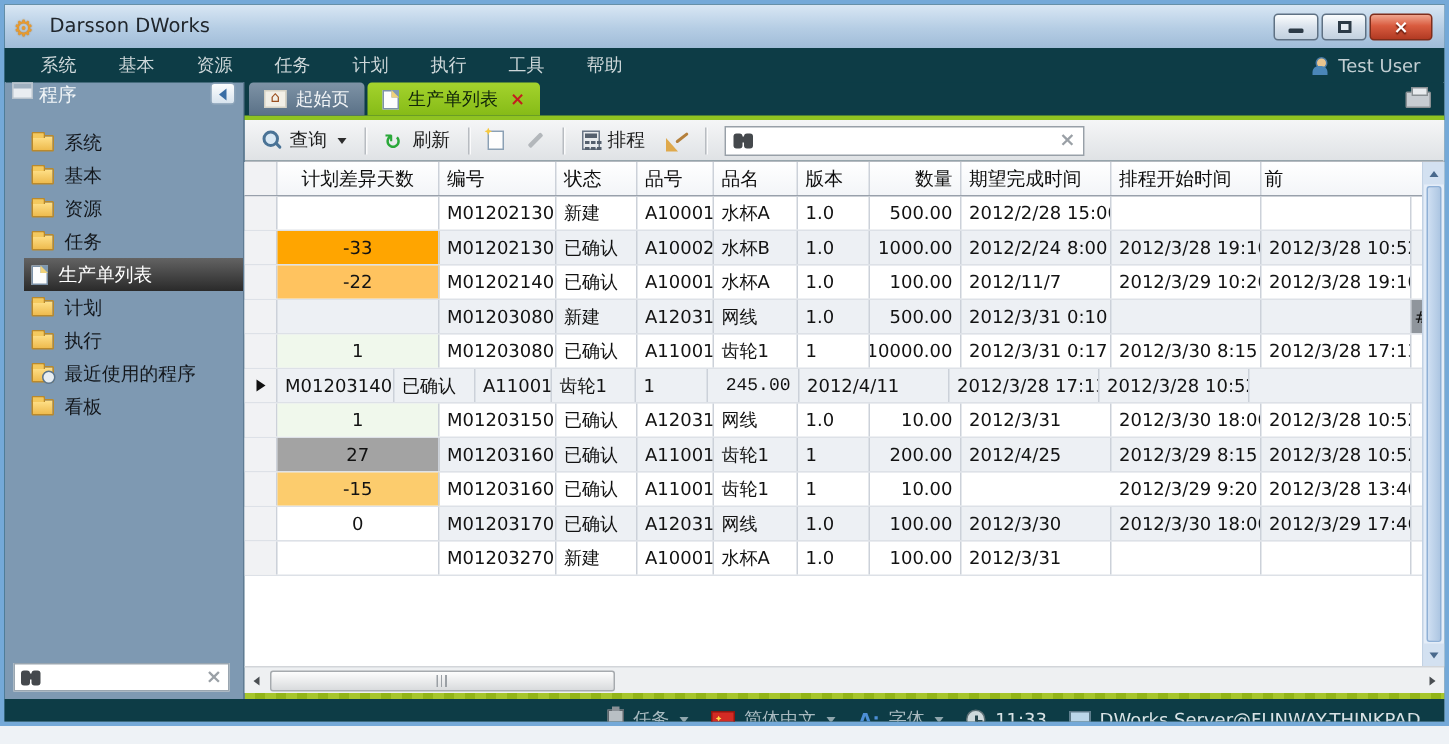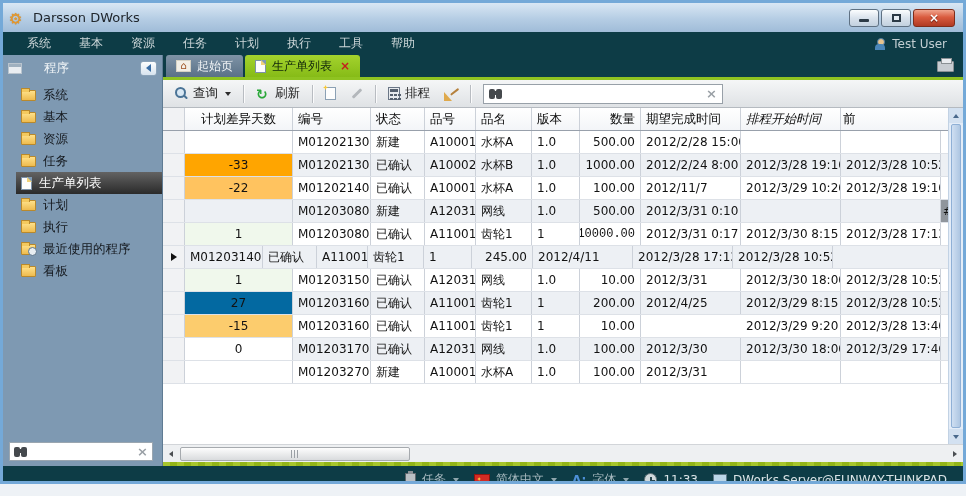--- a/index.html
+++ b/index.html
@@ -34,21 +34,21 @@
                      border-radius:50%;background:#e8c48e;border:1px solid #4a7ba6;}
   .ic-person::after{content:"";position:absolute;left:1px;top:6px;width:10px;height:6px;
                     border-radius:4px 4px 0 0;background:#4a86b8;}
   .user-name{color:#c2ced2;font-size:12px;}
 
   
   .main{display:flex;height:411px;}
 
   
   .sidebar{width:160px;background:#7e99b2;position:relative;flex:none;border-right:1px solid #5f7b93;}
-  .side-header{height:26px;display:flex;align-items:center;padding:0 5px;gap:22px;}
+  .side-header{height:26px;display:flex;padding:0 5px;gap:4px;}
   .ic-appwin{width:14px;height:11px;background:#e9edf1;border:1px solid #b9c4ce;position:relative;}
   .ic-appwin::before{content:"";position:absolute;left:0;top:0;right:0;height:3px;background:#9fb0bf;}
   .side-title{color:#f2f6f8;font-size:12.5px;flex:1;}
   .collapse-btn{width:17px;height:15px;background:linear-gradient(#fdfefe,#d7e3ee);
                 border:1px solid #8aa2b8;border-radius:3px;display:flex;align-items:center;justify-content:center;}
   .tri-left{width:0;height:0;border-top:4px solid transparent;border-bottom:4px solid transparent;
             border-right:5px solid #3a6ea5;}
   .side-items{margin-top:3px;}
   .side-item{height:22px;margin-left:13px;display:flex;align-items:center;gap:7px;
              font-size:12.5px;color:#14181d;padding-left:5px;cursor:default;}
@@ -333,21 +333,21 @@
           <div class="g-row g-head">
               <div class="g-ind"></div>
               <div class="g-cell" style="width: 108px; justify-content: center;">计划差异天数</div>
               <div class="g-cell" style="width: 78px; justify-content: flex-start;">编号</div>
               <div class="g-cell" style="width: 54px; justify-content: flex-start;">状态</div>
               <div class="g-cell" style="width: 51px; justify-content: flex-start;">品号</div>
               <div class="g-cell" style="width: 56px; justify-content: flex-start;">品名</div>
               <div class="g-cell" style="width: 48px; justify-content: flex-start;">版本</div>
               <div class="g-cell" style="width: 61px; justify-content: flex-end;">数量</div>
               <div class="g-cell" style="width: 100px; justify-content: flex-start;">期望完成时间</div>
-              <div class="g-cell" style="width: 100px; justify-content: flex-start; font-style: italic;">排程开始时间</div>
+              <div class="g-cell" style="width: 100px; justify-content: flex-start;">排程开始时间</div>
               <div class="g-cell g-partial">前</div>
             </div>
           <div class="g-body">
               <div class="g-row">
                 <div class="g-ind"></div>
                 <div class="g-cell" style="width: 108px; justify-content: center;"></div>
                 <div class="g-cell" style="width: 78px; justify-content: flex-start;">M012021301</div>
                 <div class="g-cell" style="width: 54px; justify-content: flex-start;">新建</div>
                 <div class="g-cell" style="width: 51px; justify-content: flex-start;">A10001</div>
                 <div class="g-cell" style="width: 56px; justify-content: flex-start;">水杯A</div>
@@ -401,36 +401,36 @@
                 <div class="g-cell g-partial marker">#</div>
               </div>
               <div class="g-row">
                 <div class="g-ind"></div>
                 <div class="g-cell" style="width: 108px; justify-content: center; background: rgb(240, 248, 236);">1</div>
                 <div class="g-cell" style="width: 78px; justify-content: flex-start;">M012030802</div>
                 <div class="g-cell" style="width: 54px; justify-content: flex-start;">已确认</div>
                 <div class="g-cell" style="width: 51px; justify-content: flex-start;">A11001</div>
                 <div class="g-cell" style="width: 56px; justify-content: flex-start;">齿轮1</div>
                 <div class="g-cell" style="width: 48px; justify-content: flex-start;">1</div>
-                <div class="g-cell" style="width: 61px; justify-content: flex-end; font-family: Liberation Mono, monospace;">10000.00</div>
+                <div class="g-cell" style="width: 61px; justify-content: flex-end;">10000.00</div>
                 <div class="g-cell" style="width: 100px; justify-content: flex-start;">2012/3/31 0:17</div>
                 <div class="g-cell" style="width: 100px; justify-content: flex-start;">2012/3/30 8:15</div>
                 <div class="g-cell" style="width: 100px; justify-content: flex-start;">2012/3/28 17:13</div>
                 <div class="g-cell g-partial"></div>
               </div>
               <div class="g-row">
                 <div class="g-ind">
                   <span class="row-arrow"></span>
                 </div>
                 <div class="g-cell" style="width: 78px; justify-content: flex-start;">M012031402</div>
                 <div class="g-cell" style="width: 54px; justify-content: flex-start;">已确认</div>
                 <div class="g-cell" style="width: 51px; justify-content: flex-start;">A11001</div>
                 <div class="g-cell" style="width: 56px; justify-content: flex-start;">齿轮1</div>
                 <div class="g-cell" style="width: 48px; justify-content: flex-start;">1</div>
-                <div class="g-cell" style="width: 61px; justify-content: flex-end;">245.00</div>
+                <div class="g-cell" style="width: 61px; justify-content: flex-end; font-family: Liberation Mono, monospace;">245.00</div>
                 <div class="g-cell" style="width: 100px; justify-content: flex-start;">2012/4/11</div>
                 <div class="g-cell" style="width: 100px; justify-content: flex-start;">2012/3/28 17:13</div>
                 <div class="g-cell" style="width: 100px; justify-content: flex-start;">2012/3/28 10:52</div>
                 <div class="g-cell g-partial"></div>
               </div>
               <div class="g-row">
                 <div class="g-ind"></div>
                 <div class="g-cell" style="width: 108px; justify-content: center; background: rgb(240, 248, 236);">1</div>
                 <div class="g-cell" style="width: 78px; justify-content: flex-start;">M012031501</div>
                 <div class="g-cell" style="width: 54px; justify-content: flex-start;">已确认</div>
@@ -438,21 +438,21 @@
                 <div class="g-cell" style="width: 56px; justify-content: flex-start;">网线</div>
                 <div class="g-cell" style="width: 48px; justify-content: flex-start;">1.0</div>
                 <div class="g-cell" style="width: 61px; justify-content: flex-end;">10.00</div>
                 <div class="g-cell" style="width: 100px; justify-content: flex-start;">2012/3/31</div>
                 <div class="g-cell" style="width: 100px; justify-content: flex-start;">2012/3/30 18:00</div>
                 <div class="g-cell" style="width: 100px; justify-content: flex-start;">2012/3/28 10:52</div>
                 <div class="g-cell g-partial"></div>
               </div>
               <div class="g-row">
                 <div class="g-ind"></div>
-                <div class="g-cell" style="width: 108px; justify-content: center; background: #0369a1;">27</div>
+                <div class="g-cell" style="width: 108px; justify-content: center; background: #a3a3a3;">27</div>
                 <div class="g-cell" style="width: 78px; justify-content: flex-start;">M012031601</div>
                 <div class="g-cell" style="width: 54px; justify-content: flex-start;">已确认</div>
                 <div class="g-cell" style="width: 51px; justify-content: flex-start;">A11001</div>
                 <div class="g-cell" style="width: 56px; justify-content: flex-start;">齿轮1</div>
                 <div class="g-cell" style="width: 48px; justify-content: flex-start;">1</div>
                 <div class="g-cell" style="width: 61px; justify-content: flex-end;">200.00</div>
                 <div class="g-cell" style="width: 100px; justify-content: flex-start;">2012/4/25</div>
                 <div class="g-cell" style="width: 100px; justify-content: flex-start;">2012/3/29 8:15</div>
                 <div class="g-cell" style="width: 100px; justify-content: flex-start;">2012/3/28 10:52</div>
                 <div class="g-cell g-partial"></div>

